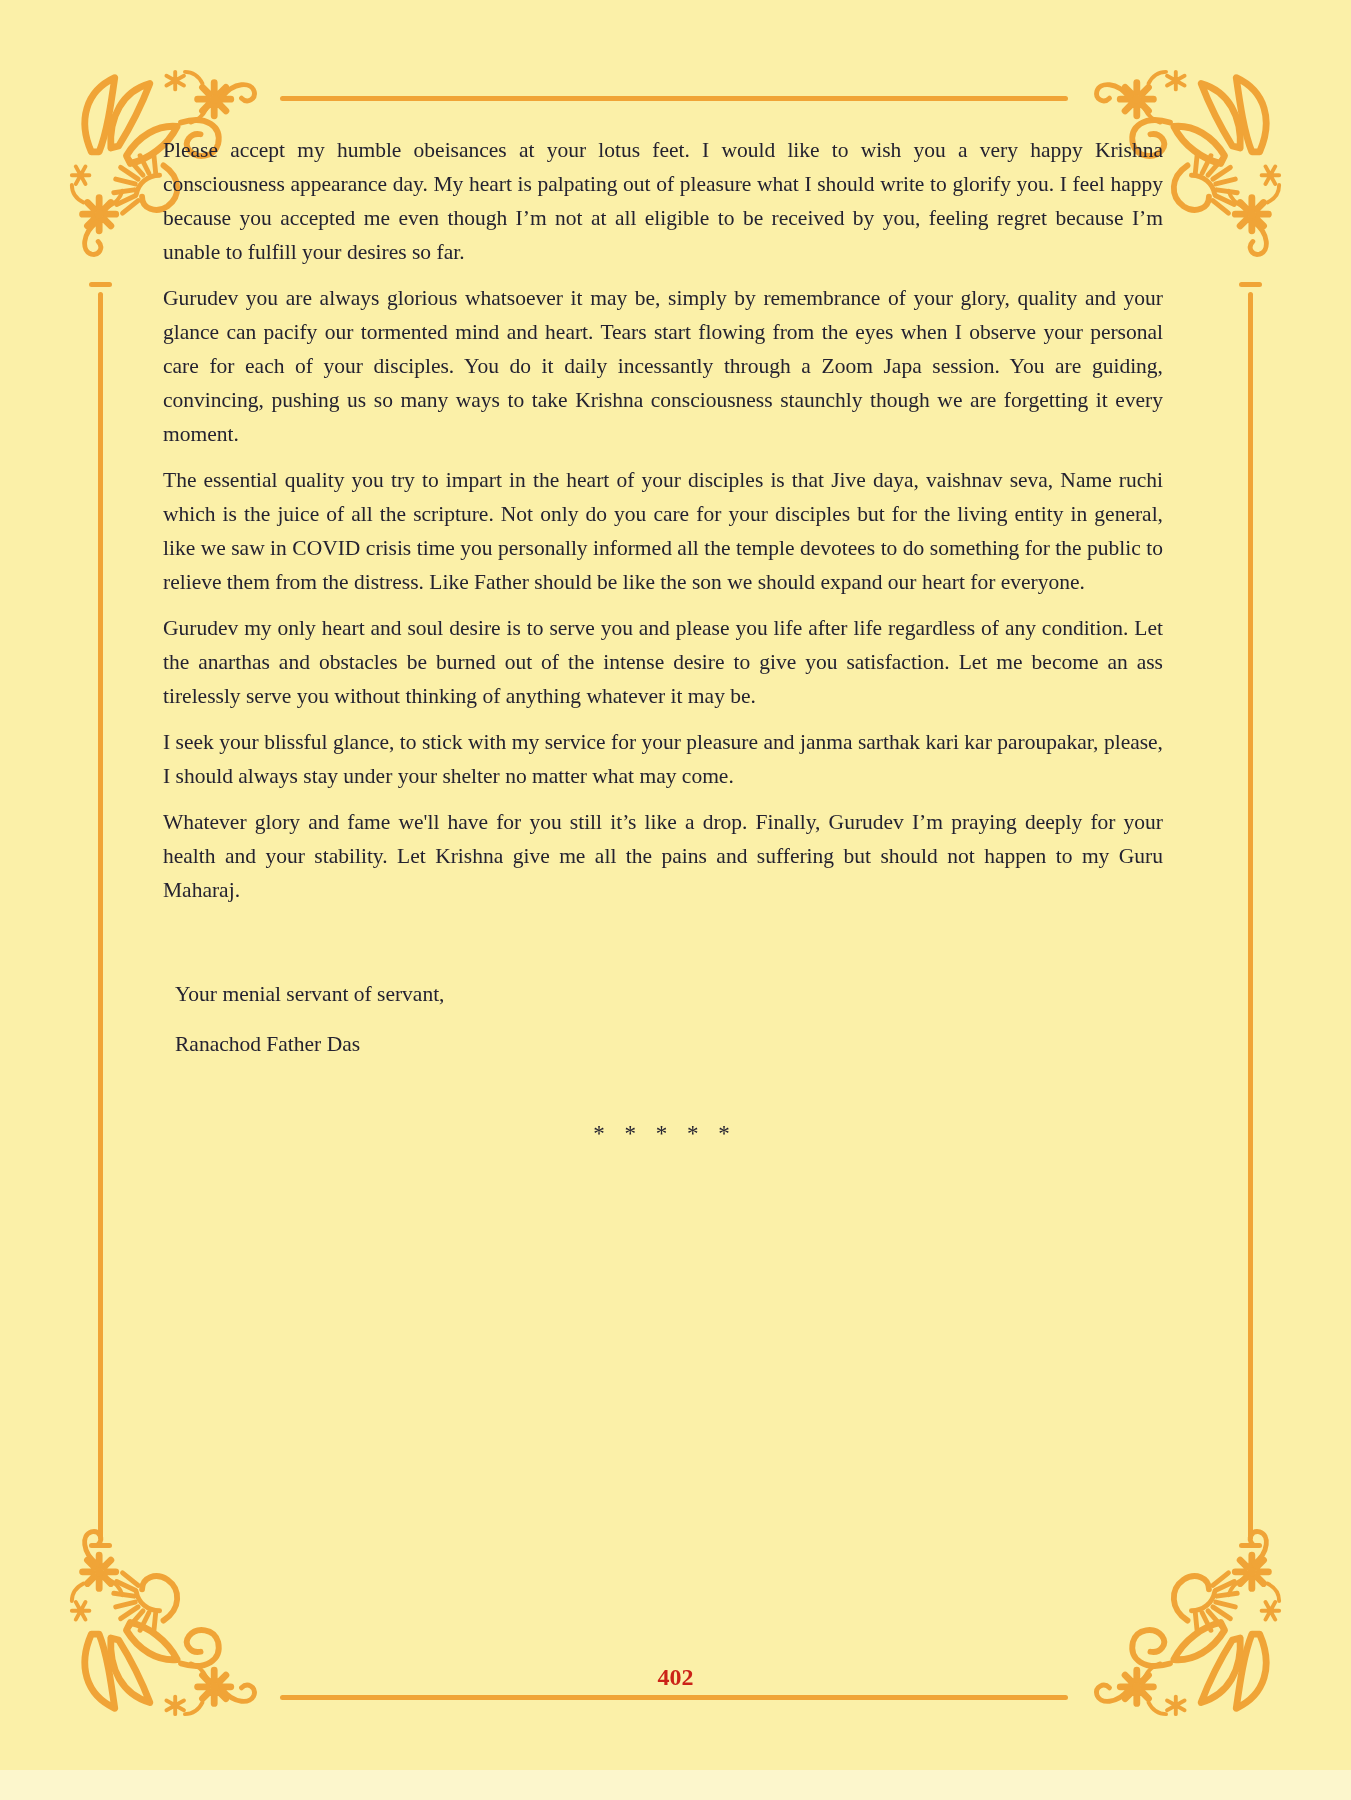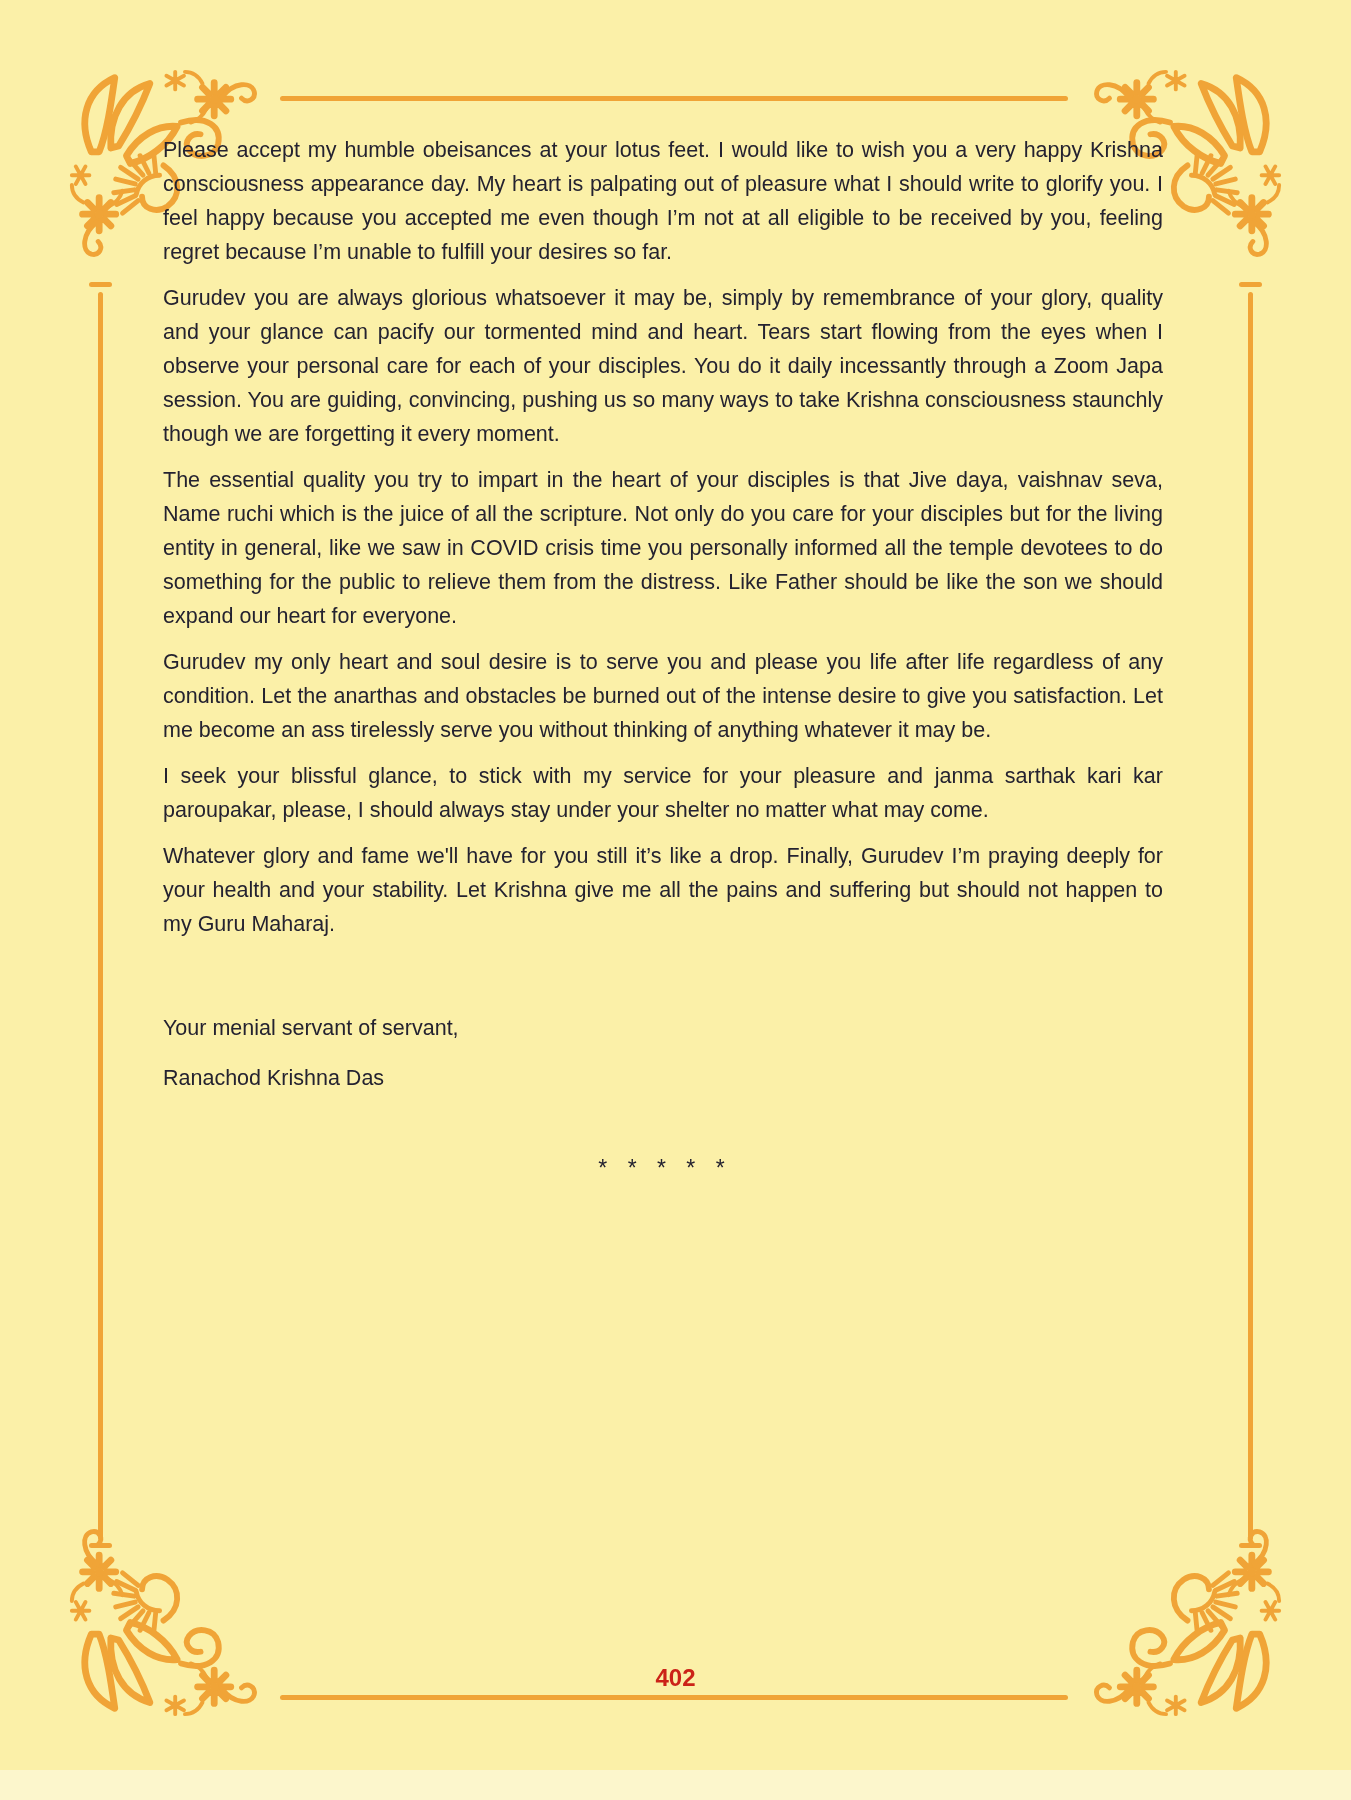--- a/index.html
+++ b/index.html
@@ -2,21 +2,21 @@
 <html><head>
 <meta charset="utf-8">
 <style>
   html,body{margin:0;padding:0;}
   body{background:#FBF0A8;}
   .page{
     position:relative;
     width:1351px;height:1800px;
     background:#FBF0A8;
     overflow:hidden;
-    font-family:Liberation Sans, sans-serif;
+    font-family:Liberation Serif, serif;
   }
   .page-bottom-strip{
     position:absolute;left:0;bottom:0;width:100%;height:30px;
     background:#FCF6CC;
   }
   
   .corner{position:absolute;width:195px;height:195px;color:#F0A437;}
   .corner.tl{left:66px;top:66px;}
   .corner.tr{right:66px;top:66px;transform:scaleX(-1);}
   .corner.bl{left:66px;bottom:80px;transform:scaleY(-1);}
@@ -33,21 +33,21 @@
   .frame-cap.rb{left:1239px;top:1543px;}
   
   .content{
     position:absolute;left:163px;top:133px;width:1000px;
     color:#242230;
     font-size:21.5px;line-height:34px;
     text-align:justify;
   }
   .content p{margin:0 0 12px 0;}
   .signature{margin-top:70px;text-align:left;}
-  .signature p{margin:0 0 16px 0;}
+  .signature p{margin:0 0 16px 12px;}
   .separator{
     margin-top:56px;
     text-align:center;
     font-size:23px;
     letter-spacing:3px;
     word-spacing:8px;
     color:#242230;
   }
   .page-number{
     position:absolute;left:0;top:1664px;width:100%;
@@ -113,21 +113,21 @@
   <div class="content">
     <p>Please accept my humble obeisances at your lotus feet. I would like to wish you a very happy Krishna consciousness appearance day. My heart is palpating out of pleasure what I should write to glorify you. I feel happy because you accepted me even though I’m not at all eligible to be received by you, feeling regret because I’m unable to fulfill your desires so far.</p>
     <p>Gurudev you are always glorious whatsoever it may be, simply by remembrance of your glory, quality and your glance can pacify our tormented mind and heart. Tears start flowing from the eyes when I observe your personal care for each of your disciples. You do it daily incessantly through a Zoom Japa session. You are guiding, convincing, pushing us so many ways to take Krishna consciousness staunchly though we are forgetting it every moment.</p>
     <p>The essential quality you try to impart in the heart of your disciples is that Jive daya, vaishnav seva, Name ruchi which is the juice of all the scripture. Not only do you care for your disciples but for the living entity in general, like we saw in COVID crisis time you personally informed all the temple devotees to do something for the public to relieve them from the distress. Like Father should be like the son we should expand our heart for everyone.</p>
     <p>Gurudev my only heart and soul desire is to serve you and please you life after life regardless of any condition. Let the anarthas and obstacles be burned out of the intense desire to give you satisfaction. Let me become an ass tirelessly serve you without thinking of anything whatever it may be.</p>
     <p>I seek your blissful glance, to stick with my service for your pleasure and janma sarthak kari kar paroupakar, please, I should always stay under your shelter no matter what may come.</p>
     <p>Whatever glory and fame we'll have for you still it’s like a drop. Finally, Gurudev I’m praying deeply for your health and your stability. Let Krishna give me all the pains and suffering but should not happen to my Guru Maharaj.</p>
 
     <div class="signature">
       <p>Your menial servant of servant,</p>
-      <p>Ranachod Krishna Das</p>
+      <p>Ranachod Father Das</p>
     </div>
 
     <div class="separator">* * * * *</div>
   </div>
 
   <div class="page-number">402</div>
 
   <div class="page-bottom-strip"></div>
 </div>
 

